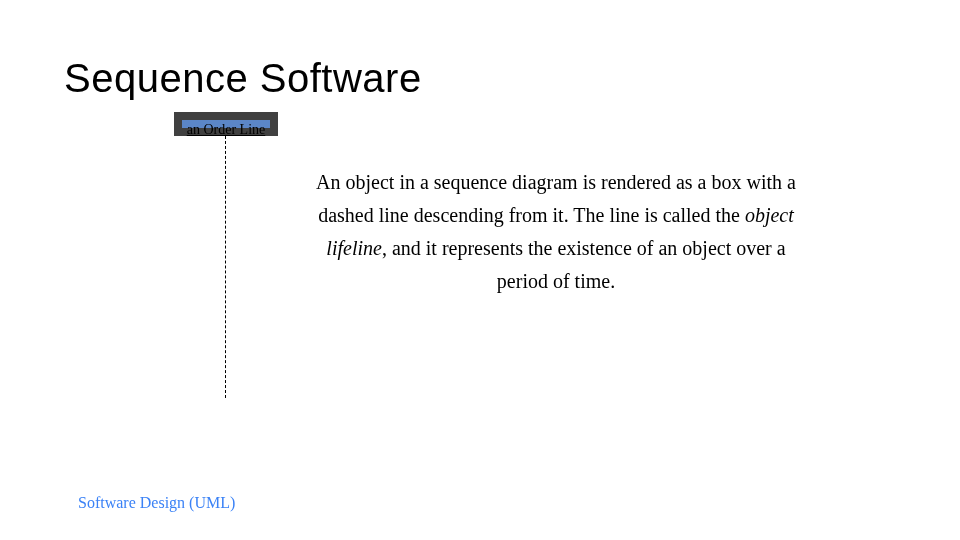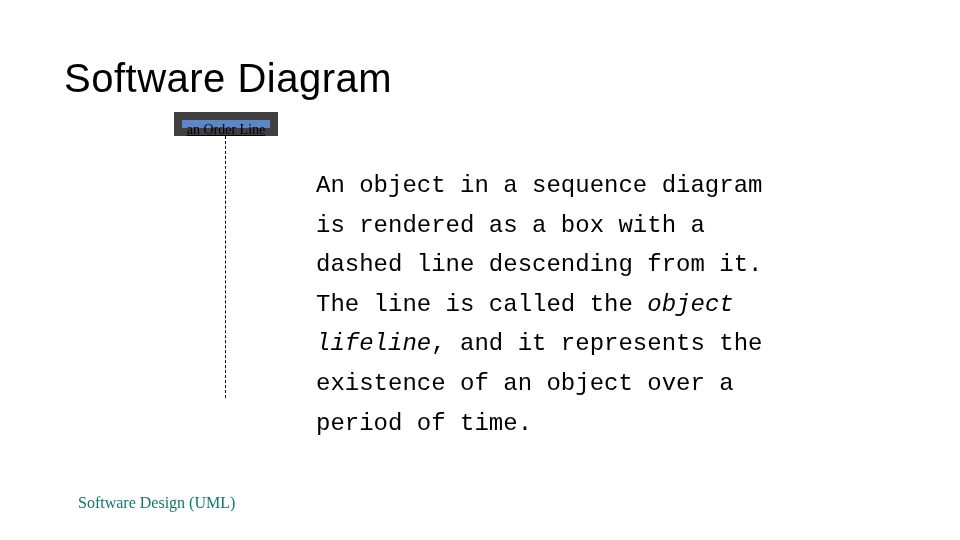--- a/index.html
+++ b/index.html
@@ -49,43 +49,44 @@
     top: 136px;
     width: 0;
     height: 262px;
     border-left: 1.5px dashed #000;
   }
   .body-text {
     position: absolute;
     left: 316px;
     top: 166px;
     width: 480px;
-    font-family: Liberation Mono, monospace;
-    font-size: 24px;
+    font-family: Liberation Serif, serif;
+    font-size: 20px;
     line-height: 1.65;
     color: #000;
+    text-align: center;
   }
   .body-text .italic {
     font-style: italic;
   }
   .footer {
     position: absolute;
     left: 78px;
     top: 494px;
     font-family: "Times New Roman", Georgia, serif;
     font-size: 16px;
-    color: #0f766e;
+    color: #3b82f6;
   }
 </style>
 </head>
 <body>
 
 <div class="slide">
 
-  <div class="title">Software Diagram</div>
+  <div class="title">Sequence Software</div>
 
   <div class="object-box">an Order Line</div>
 
   <div class="lifeline"></div>
 
   <div class="body-text">
     <span>An object in a sequence diagram is rendered as a box with a dashed line descending from it. The line is called the </span><span class="italic">object lifeline</span><span>, and it represents the existence of an object over a period of time.</span>
   </div>
 
   <div class="footer">Software Design (UML)</div>

